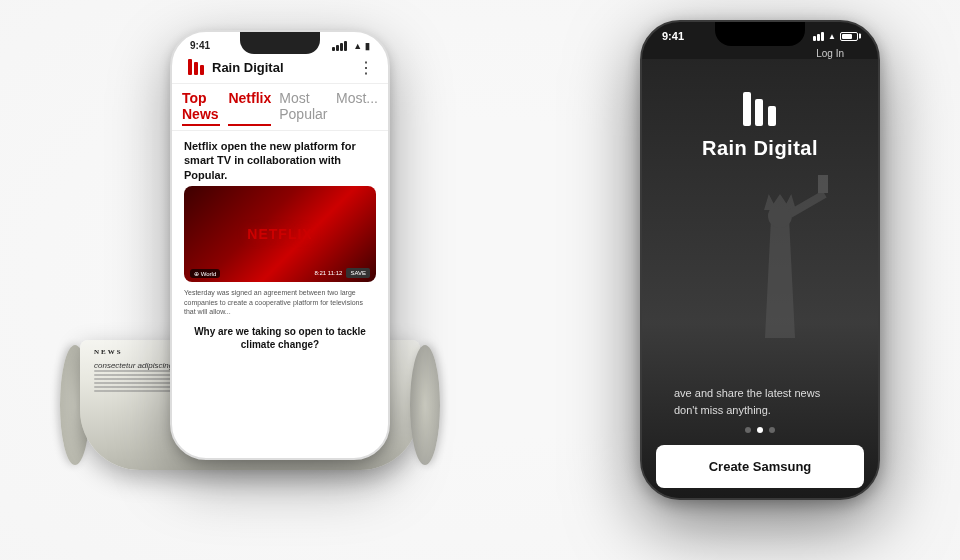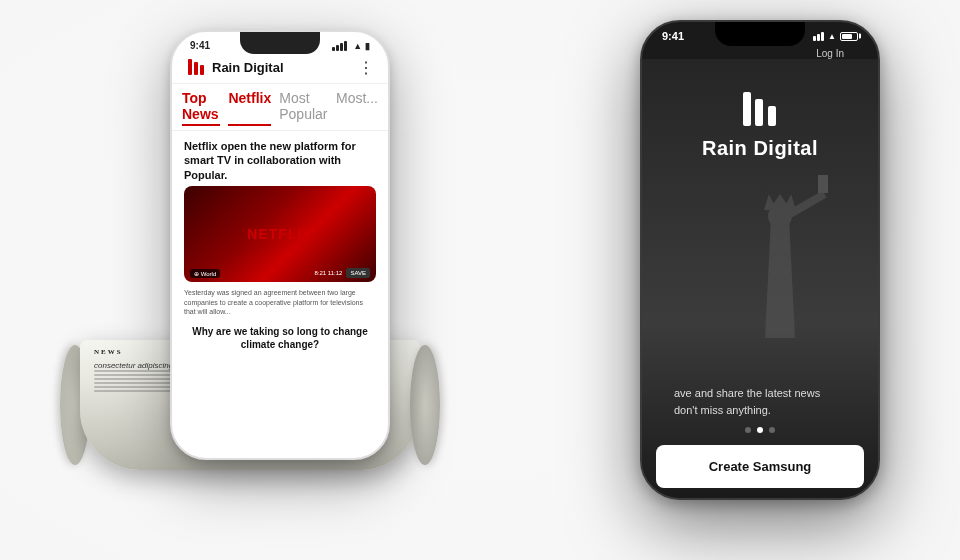--- a/index.html
+++ b/index.html
@@ -625,21 +625,21 @@
         </div>
         <span class="image-badge">⊕ World</span>
         <div class="image-stats">
           <span class="stat-item">8:21  11:12</span>
           <span class="save-btn">SAVE</span>
         </div>
       </div>
 
       <div class="article-excerpt">Yesterday was signed an agreement between two large companies to create a cooperative platform for televisions that will allow...</div>
 
-      <div class="article-title-2">Why are we taking so long to change climate change?</div>
+      <div class="article-title-2">Why are we taking so open to tackle climate change?</div>
     </div>
   </div>
 
   <div class="phone-dark">
     <div class="phone-dark-body">
       <div class="phone-dark-notch"></div>
 
       <div class="phone-dark-status">
         <span class="dark-status-time">9:41</span>
         <div class="dark-status-icons">

